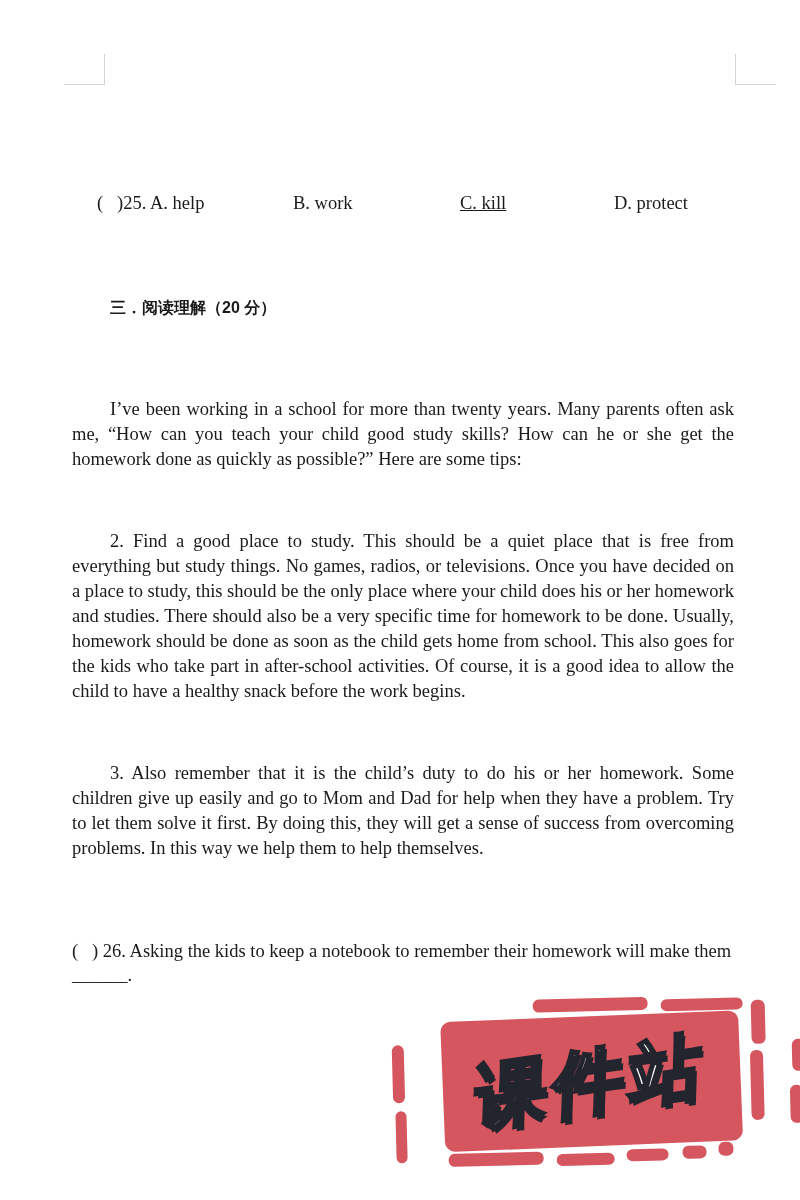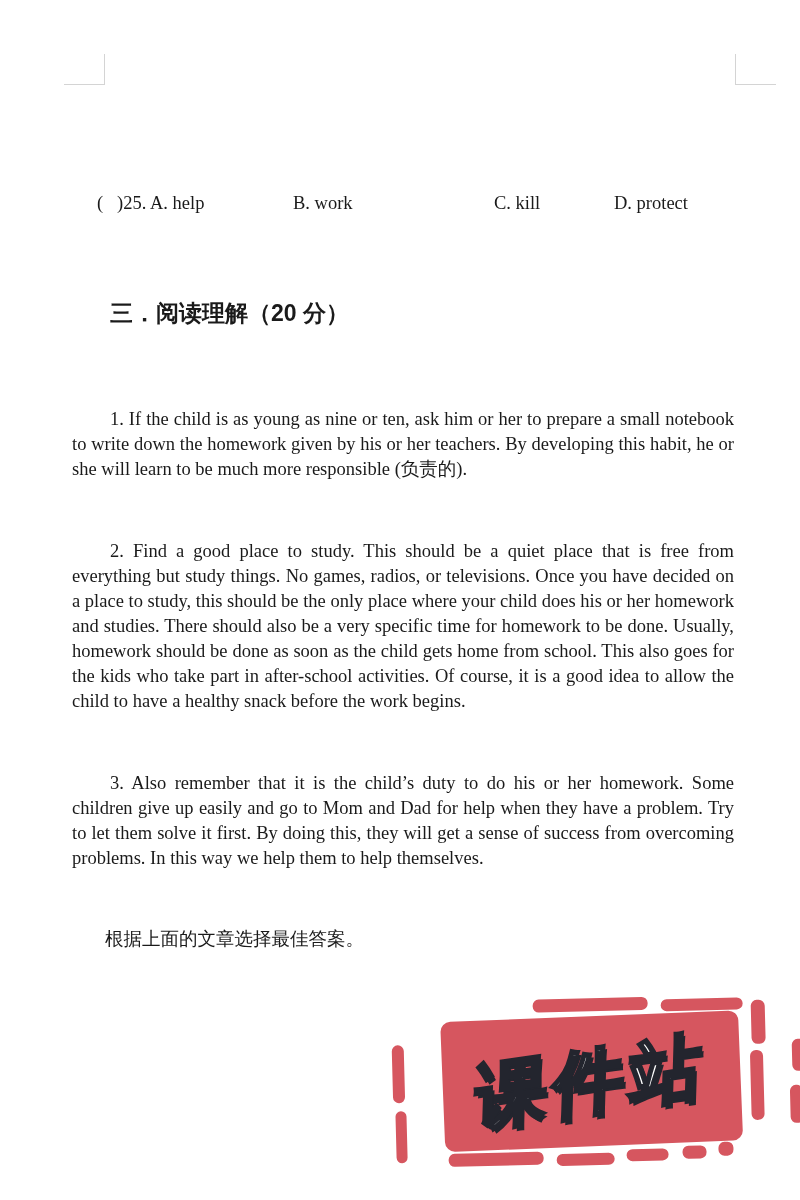--- a/index.html
+++ b/index.html
@@ -13,24 +13,24 @@
   
   .corner{position:absolute;width:40px;height:30px;z-index:1;}
   .corner-left{left:64px;top:54px;border-right:1px solid #d4d4d4;border-bottom:1px solid #d4d4d4;}
   .corner-right{left:735px;top:54px;border-left:1px solid #d4d4d4;border-bottom:1px solid #d4d4d4;}
 
   
   .row25{position:relative;height:26px;margin-top:44px;}
   .row25 span{position:absolute;top:0;}
   .row25 .c-stem{left:25px;}
   .row25 .c-b{left:221px;}
-  .row25 .c-c{left:422px;}
+  .row25 .c-c{left:388px;text-decoration:underline;}
   .row25 .c-d{left:542px;text-align:right;}
 
-  .sec-title{margin:16px 0 0 0;padding-left:38px;font-weight:bold;font-size:23px;
+  .sec-title{margin:16px 0 0 0;padding-left:38px;font-weight:bold;font-size:16px;
     font-family:"Liberation Sans","DejaVu Sans",sans-serif;}
 
   .para{margin:15px 0 0 0;text-indent:38px;line-height:25px;text-align:justify;}
   .instr{margin:14px 0 0 0;padding-left:33px;line-height:25px;}
 
   .qblock{margin:13px 0 0 0;line-height:24px;}
   .qblock.first{margin-top:15px;}
 
   
   .stamp{position:absolute;left:385px;top:992px;width:430px;height:205px;
@@ -89,25 +89,25 @@
 
     <div class="row25">
       <span class="c-stem">(   )25. A. help</span>
       <span class="c-b">B. work</span>
       <span class="c-c">C. kill</span>
       <span class="c-d">D. protect</span>
     </div>
 
     <div class="sec-title">三．阅读理解（20 分）</div>
 
-    <p class="para">1. If the child is as young as nine or ten, ask him or her to prepare a small notebook to write down the homework given by his or her teachers. By developing this habit, he or she will learn to be much more responsible (负责的).</p>
+    <p class="para">I’ve been working in a school for more than twenty years. Many parents often ask me, “How can you teach your child good study skills? How can he or she get the homework done as quickly as possible?” Here are some tips:</p>
     <p class="para">2. Find a good place to study. This should be a quiet place that is free from everything but study things. No games, radios, or televisions. Once you have decided on a place to study, this should be the only place where your child does his or her homework and studies. There should also be a very specific time for homework to be done. Usually, homework should be done as soon as the child gets home from school. This also goes for the kids who take part in after-school activities. Of course, it is a good idea to allow the child to have a healthy snack before the work begins.</p>
     <p class="para">3. Also remember that it is the child’s duty to do his or her homework. Some children give up easily and go to Mom and Dad for help when they have a problem. Try to let them solve it first. By doing this, they will get a sense of success from overcoming problems. In this way we help them to help themselves.</p>
-    <p class="instr">根据上面的文章选择最佳答案。</p>
 
+    <div class="qblock first">(   ) 26. Asking the kids to keep a notebook to remember their homework will make them ______.</div>
     
 
     
     
     
 
     
     
 
     

